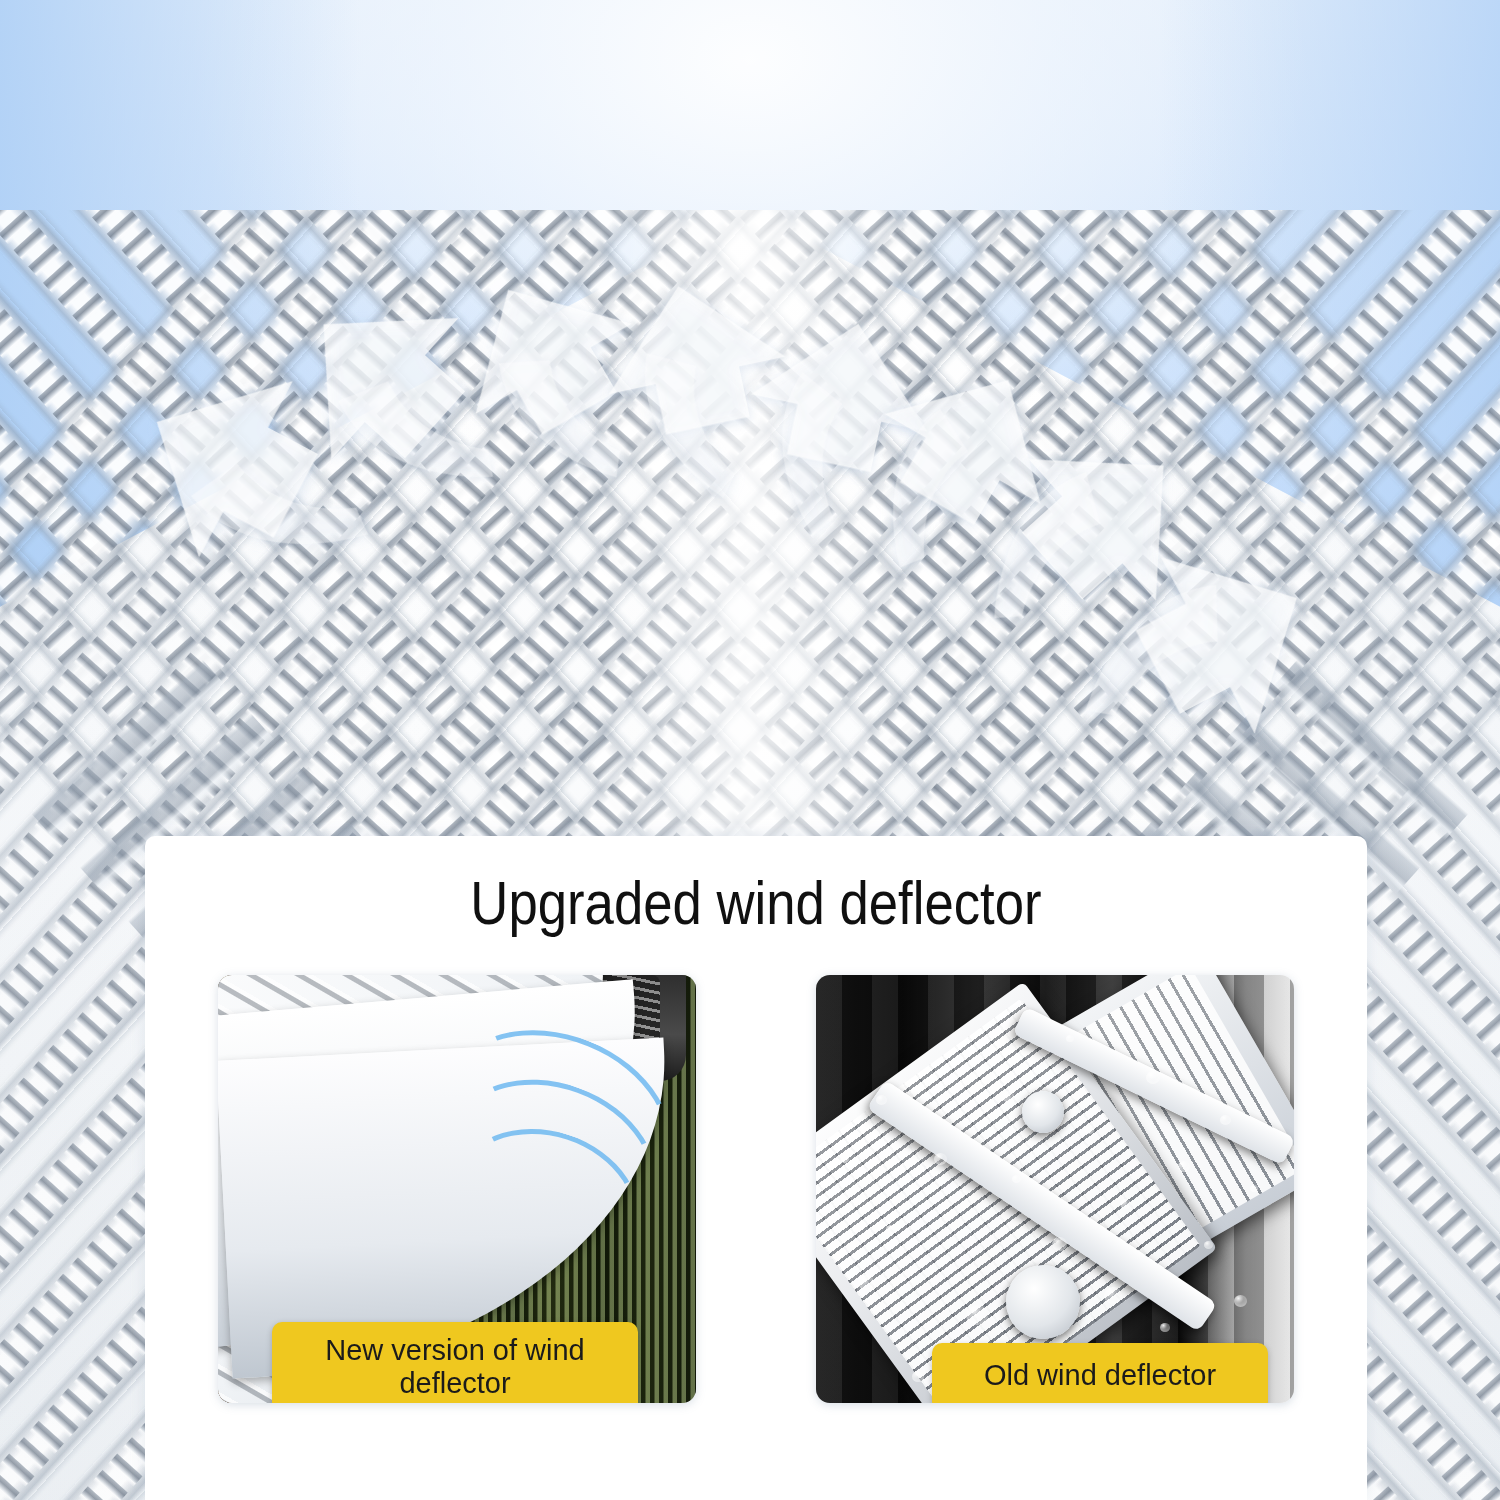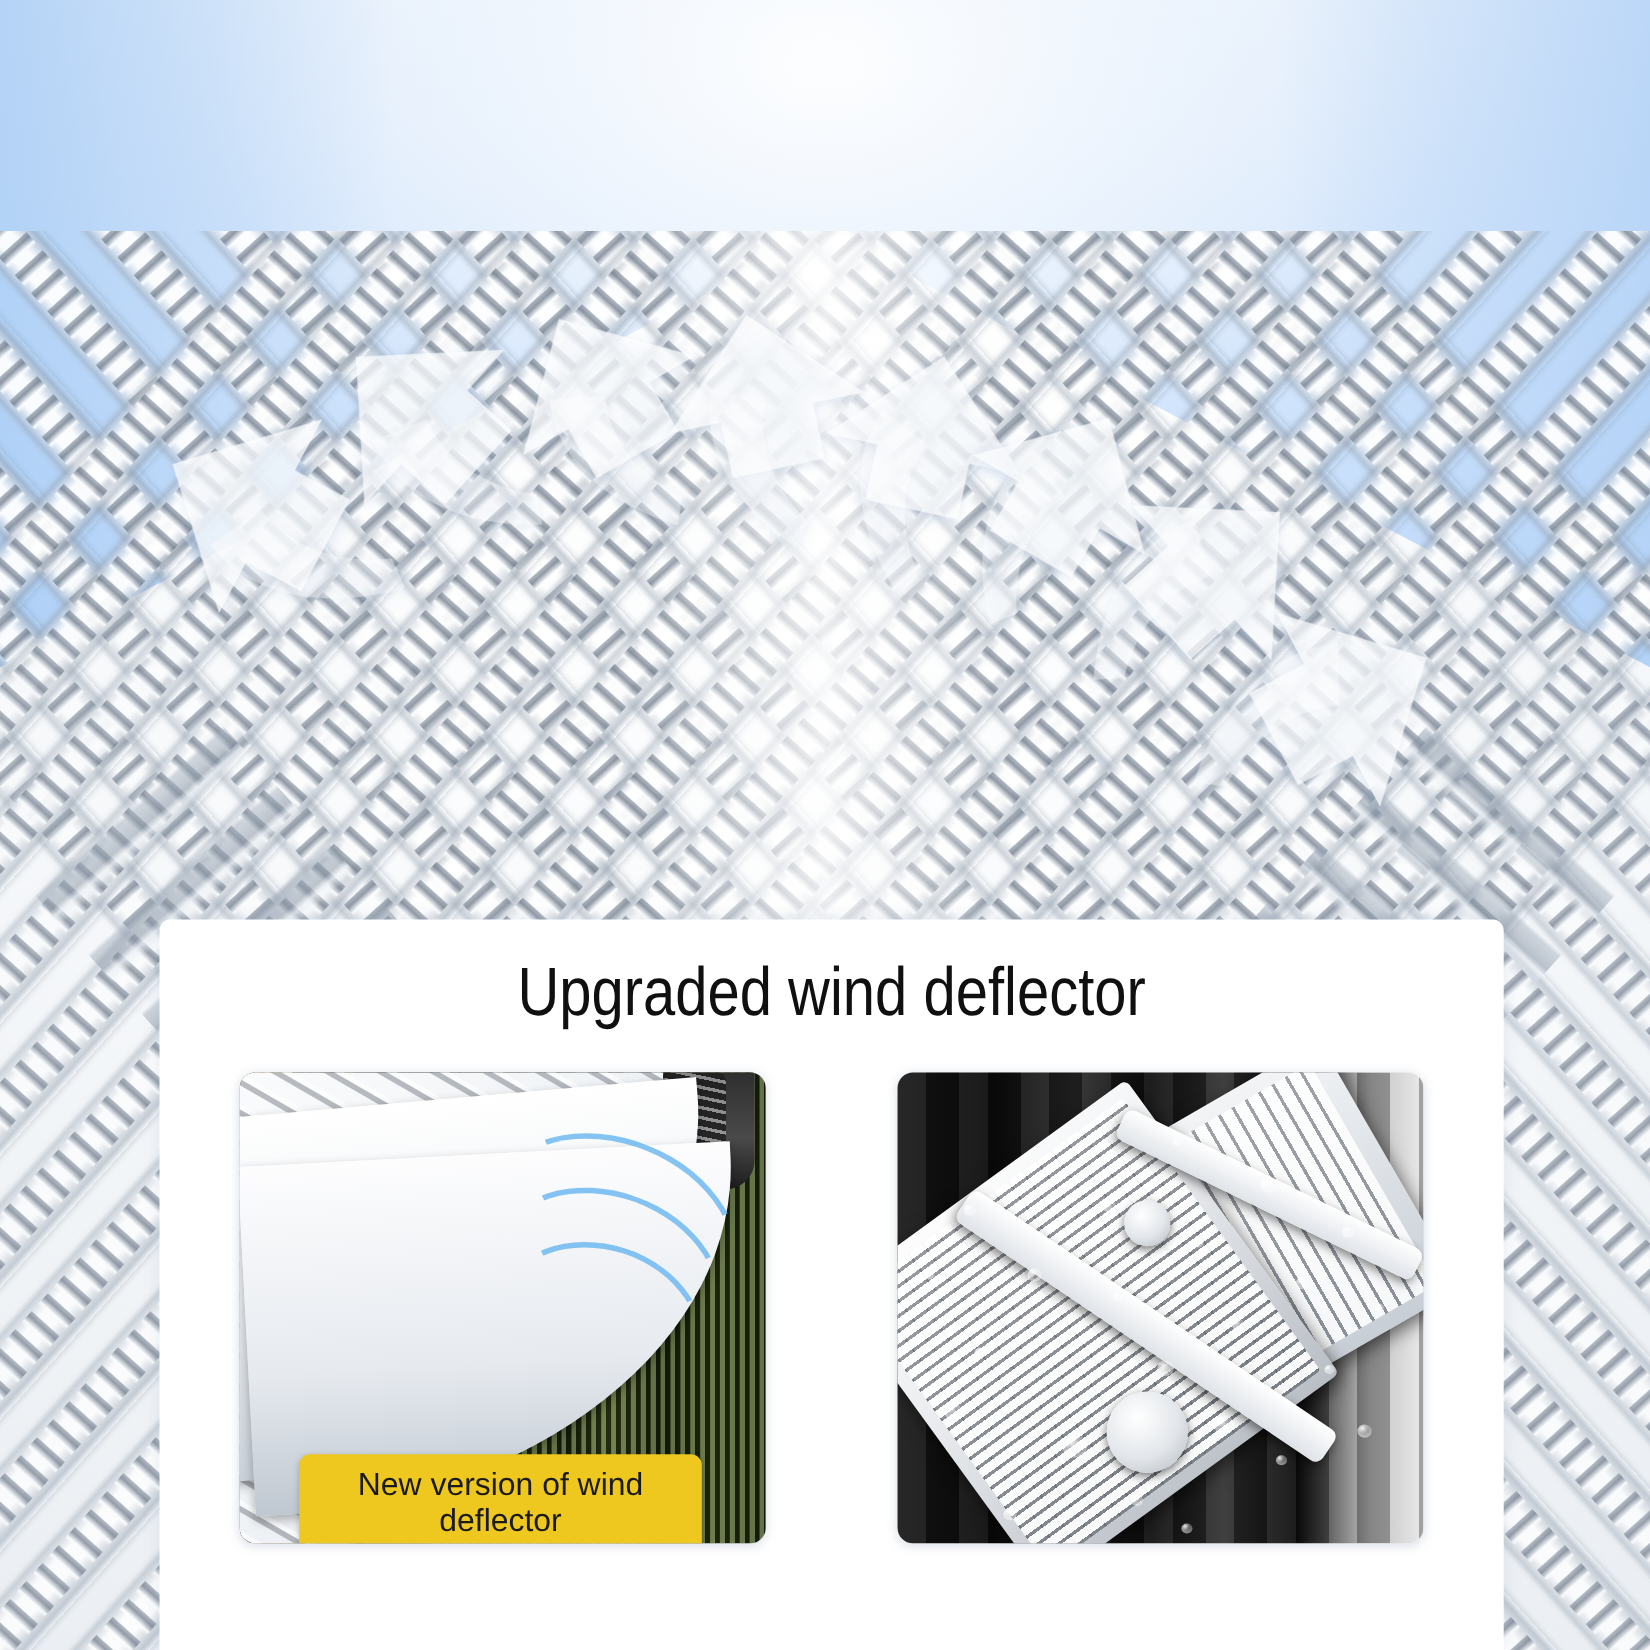--- a/index.html
+++ b/index.html
@@ -630,18 +630,19 @@
             <div class="drop" style="left: 362px; top: 186px; width: 12px; height: 11px;"></div>
             <div class="drop" style="left: 388px; top: 266px; width: 9px; height: 8px;"></div>
             <div class="drop" style="left: 404px; top: 140px; width: 11px; height: 10px;"></div>
             <div class="drop" style="left: 418px; top: 320px; width: 13px; height: 12px;"></div>
             <div class="drop" style="left: 96px; top: 396px; width: 12px; height: 11px;"></div>
             <div class="drop" style="left: 258px; top: 410px; width: 10px; height: 9px;"></div>
             <div class="drop" style="left: 24px; top: 180px; width: 9px; height: 8px;"></div>
             <div class="drop" style="left: 60px; top: 120px; width: 11px; height: 10px;"></div>
             <div class="drop" style="left: 434px; top: 210px; width: 8px; height: 7px;"></div>
           </div>
+        <div class="caption c-right" id="cap-right" style="background: rgb(239, 200, 31); color: rgb(27, 27, 27);">Old wind deflector</div>
       </div>
 
     </div>
   </div>
 
 </div>
 
 </body></html>

